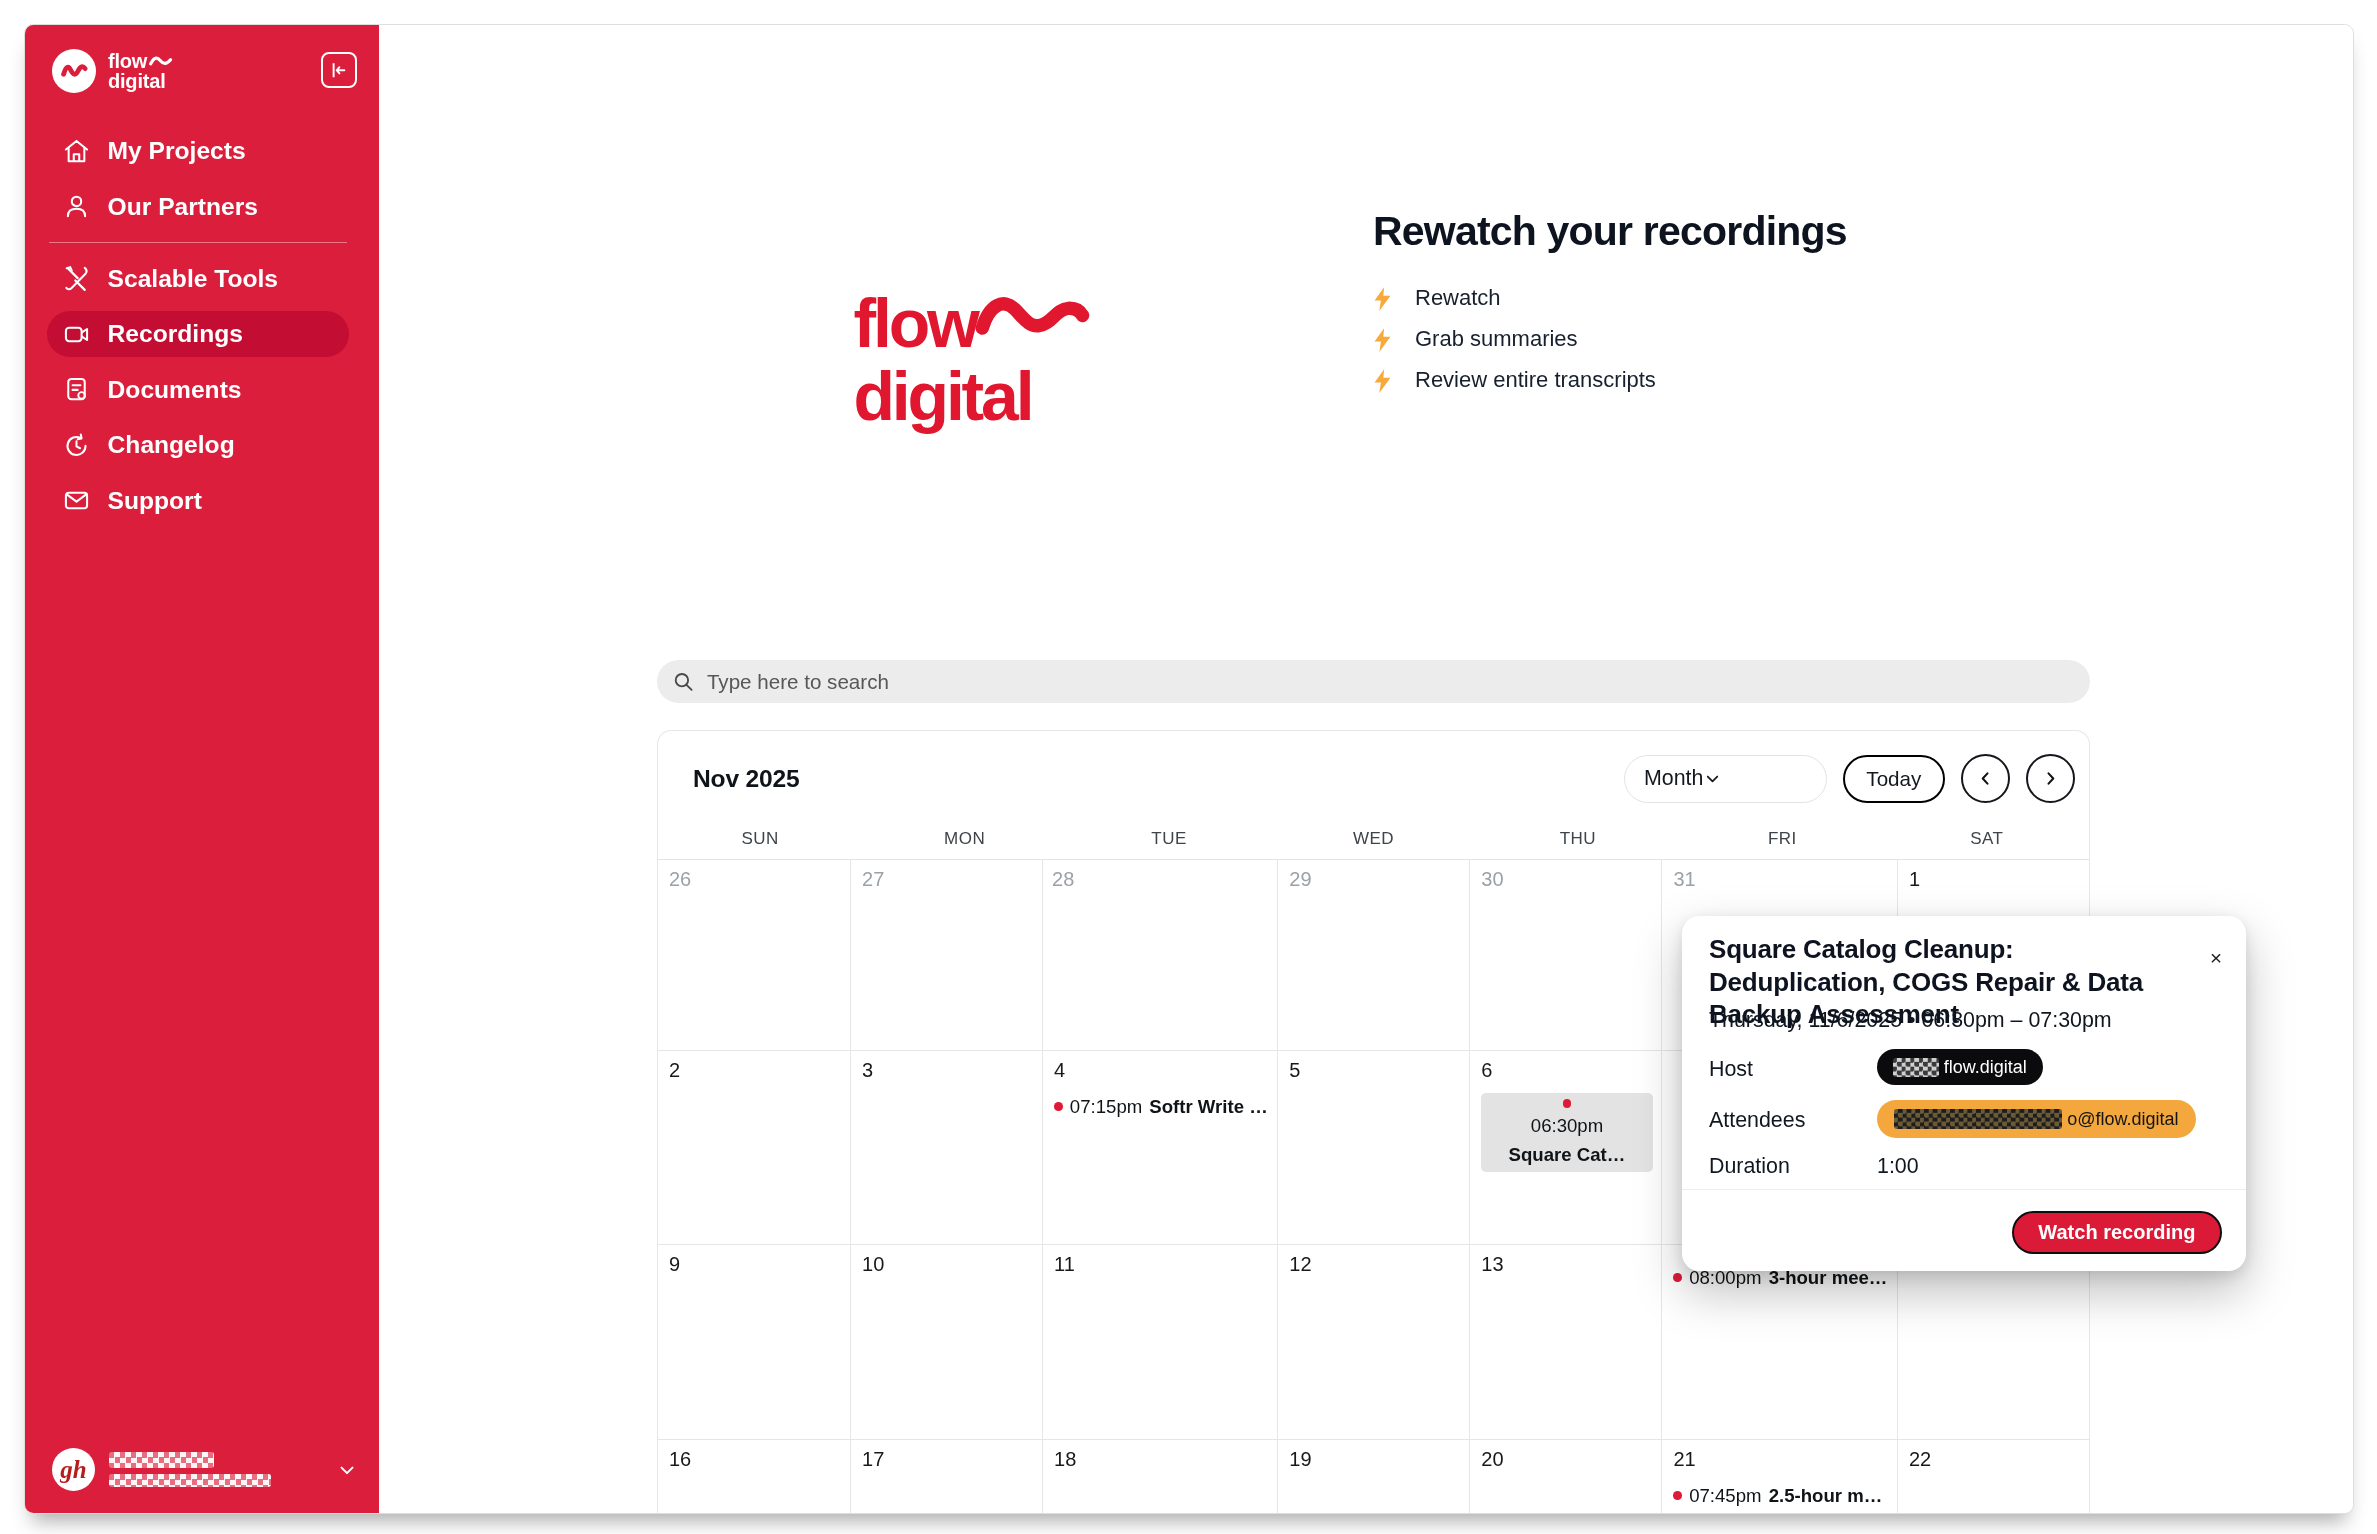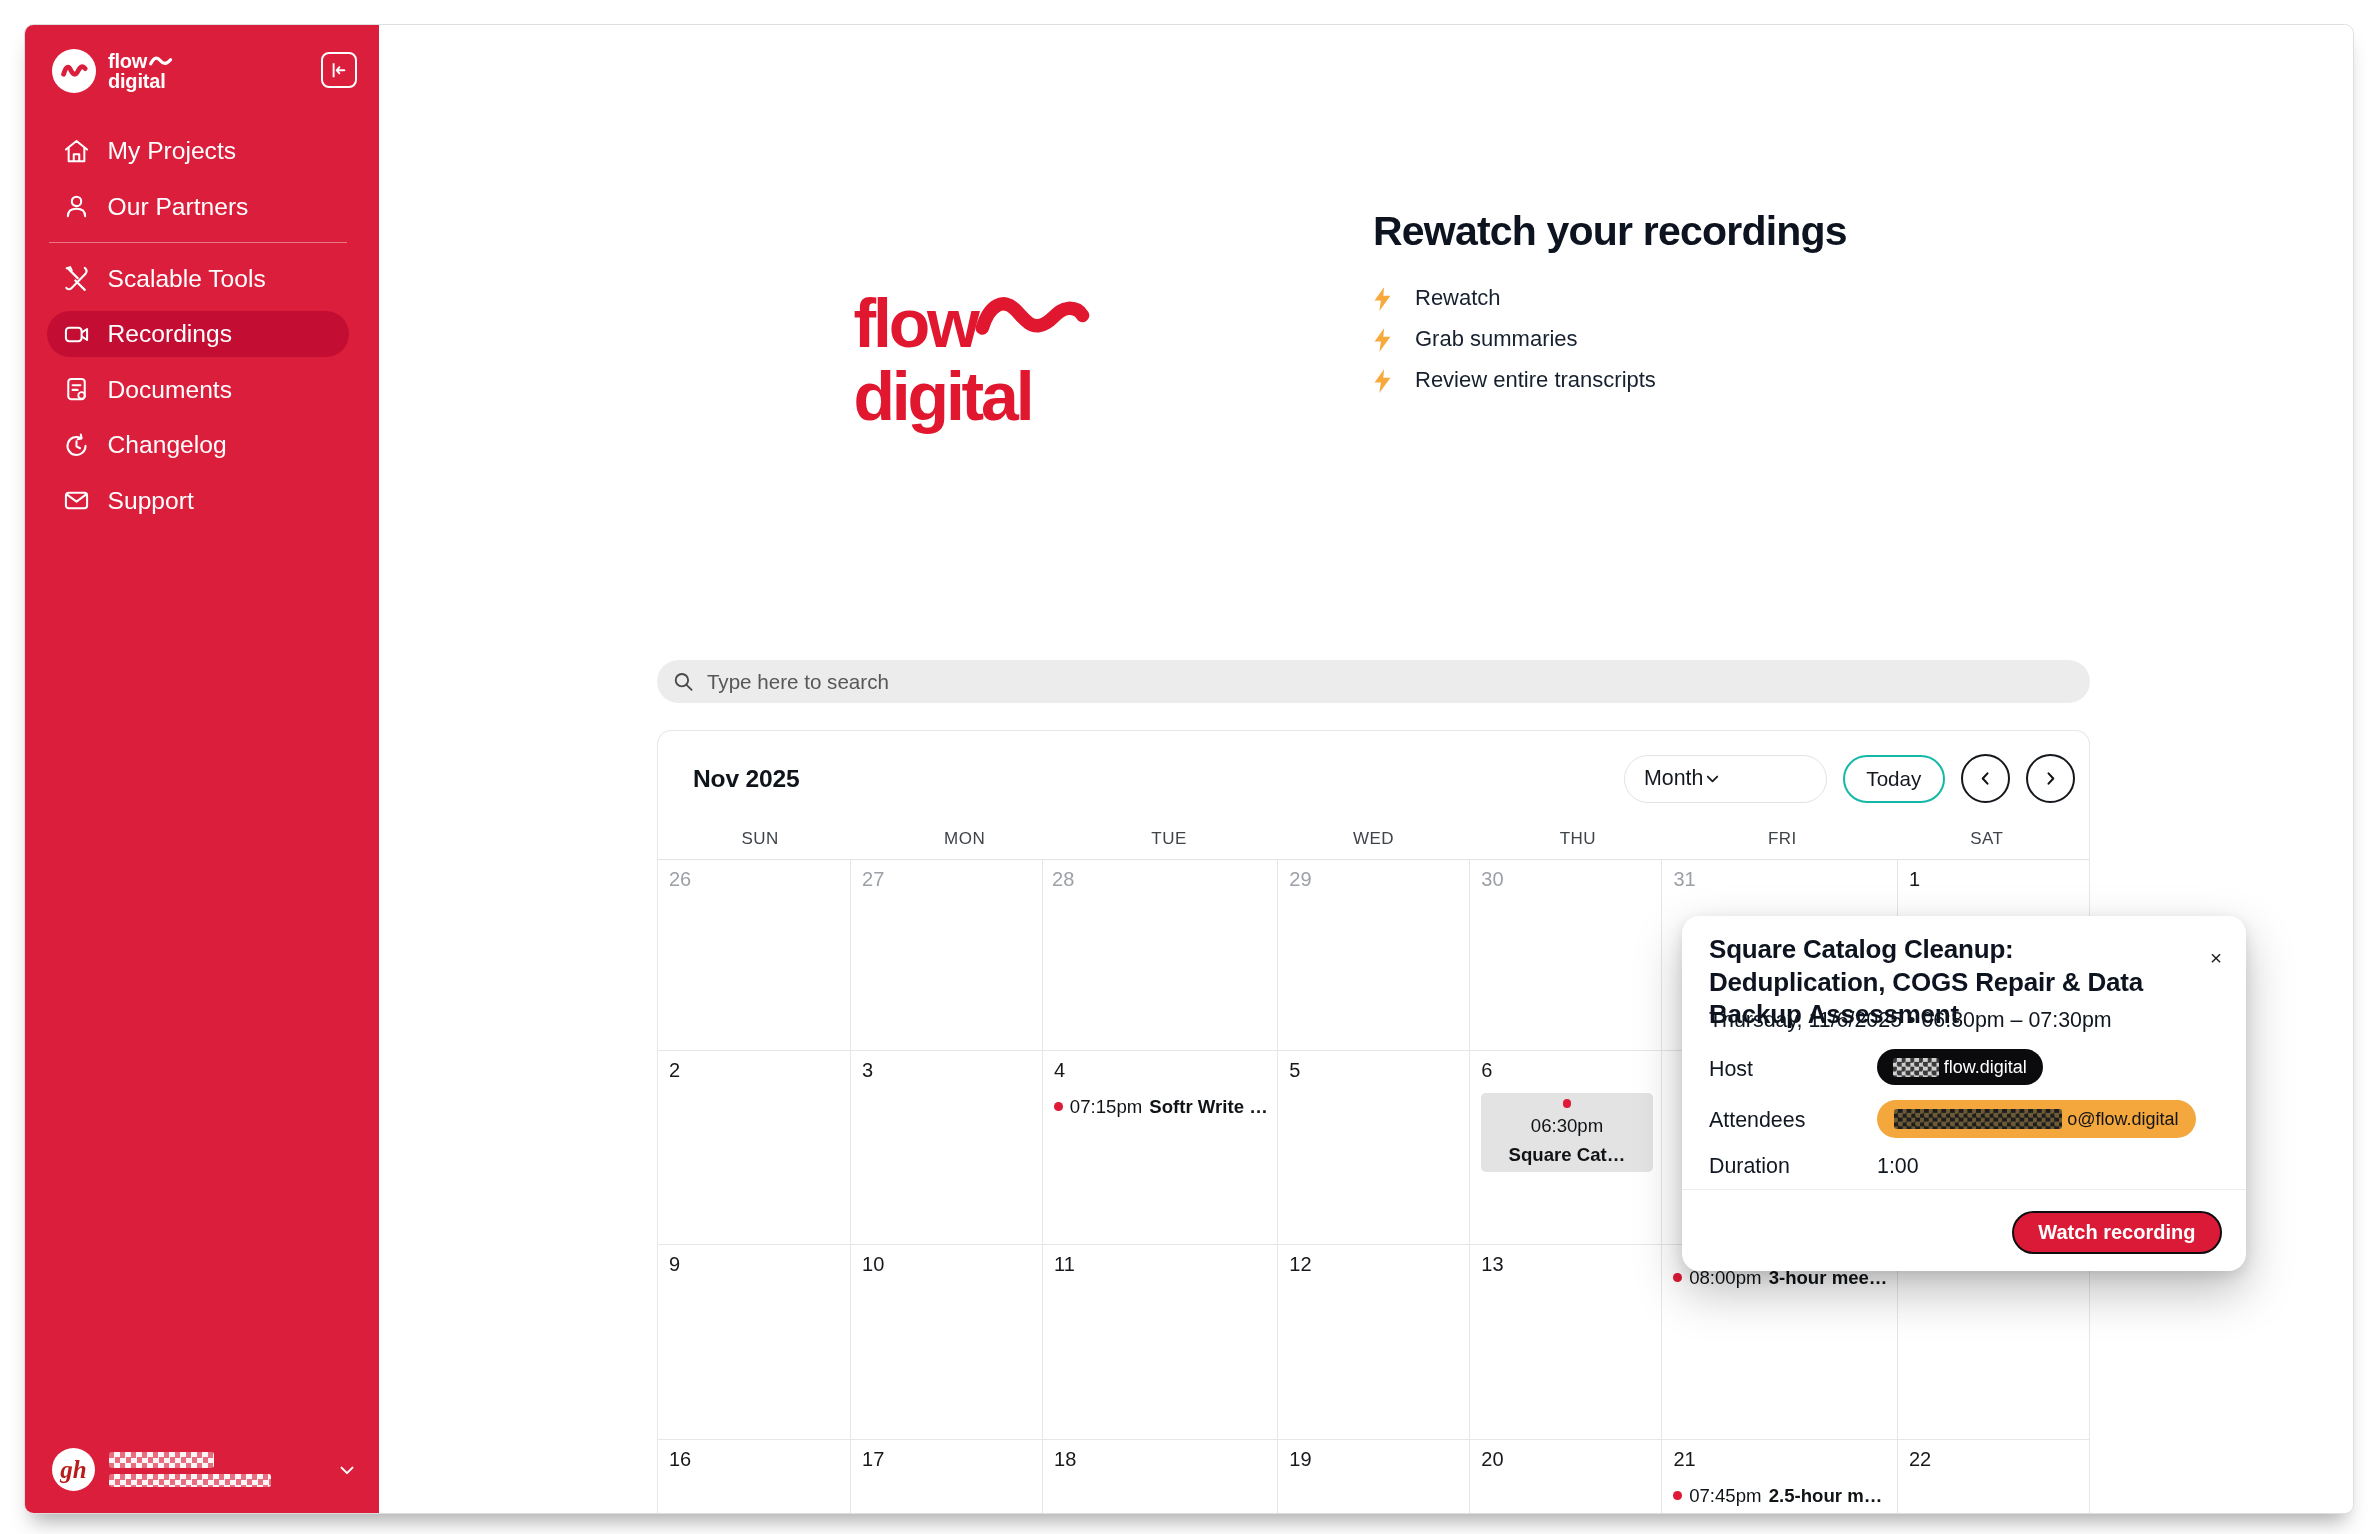--- a/index.html
+++ b/index.html
@@ -12,21 +12,21 @@
 
   
   .sidebar{position:absolute;left:0;top:0;width:354px;height:100%;background:#DA1E3C;color:#fff;}
   .side-head{position:absolute;left:27px;right:22px;top:24px;display:flex;justify-content:space-between;align-items:flex-start;}
   .logo-lockup{display:flex;gap:12px;align-items:center;}
   .logo-circle{width:44px;height:44px;border-radius:50%;background:#fff;display:flex;align-items:center;justify-content:center;flex:0 0 auto;}
   .brand{font-weight:bold;font-size:20px;line-height:20px;letter-spacing:-0.2px;}
   .brand .row{display:flex;align-items:center;gap:1.6px;}
   .collapse-btn{width:36px;height:36px;border:2px solid #fff;border-radius:8px;background:transparent;
     display:flex;align-items:center;justify-content:center;margin-top:3.2px;cursor:pointer;}
-  .nav{position:absolute;left:22px;right:30px;top:103px;}
+  .nav{position:absolute;left:22px;right:30px;top:103px;font-weight:bold;}
   .nav-item{height:46px;margin-bottom:9.5px;display:flex;align-items:center;gap:16.6px;padding-left:15px;
     font-size:24.6px;border-radius:23px;cursor:pointer;white-space:nowrap;}
   .nav-item.active{background:#C30D33;}
   .nav-item .ic{width:29px;height:29px;flex:0 0 auto;display:flex;}
   .nav-divider{height:0.8px;background:rgba(255,255,255,.4);margin:12.7px 1.6px 12.7px 1.6px;}
   .profile{position:absolute;left:27px;right:20.6px;bottom:22px;display:flex;align-items:center;gap:13.5px;cursor:pointer;}
   .avatar{width:43px;height:43px;background:#fff;border-radius:50%;display:flex;align-items:center;justify-content:center;
     color:#b91c1c;font-family:"Liberation Serif",serif;font-style:italic;font-weight:bold;font-size:25px;overflow:hidden;}
   .prof-lines{flex:1;}
   .mosaic-light{background:repeating-conic-gradient(rgba(255,255,255,.95) 0% 25%, rgba(255,255,255,.35) 0% 50%) 0 0/11px 11px;border-radius:2.4px;}
@@ -50,21 +50,21 @@
   .searchbar input::placeholder{color:#575757;opacity:1;}
 
   
   .cal-card{position:absolute;left:276px;top:705px;width:1433px;height:1062px;background:#fff;
     border:1.2px solid #E7E7E7;border-bottom:none;border-radius:14.3px 14.3px 0 0;}
   .cal-head{display:flex;justify-content:space-between;align-items:center;padding:22px 14.3px 0 35px;height:73px;gap:14px;}
   .month-label{font-size:24.6px;font-weight:bold;color:#0F141B;letter-spacing:-0.2px;}
   .cal-controls{display:flex;align-items:center;gap:16px;}
   .view-select{width:203px;height:48px;border:1.2px solid #E3E3E3;border-radius:24px;background:#fff;display:flex;
     align-items:center;justify-content:flex-start;padding:0 19px;font-size:21.4px;color:#13181F;cursor:pointer;}
-  .today-btn{height:48px;padding:0 21.4px;border:2px solid #14b8a6;border-radius:24px;background:#fff;
+  .today-btn{height:48px;padding:0 21.4px;border:2px solid #000000;border-radius:24px;background:#fff;
     font-size:20.6px;color:#13181F;display:flex;align-items:center;cursor:pointer;font-family:inherit;}
   .nav-circle{width:49px;height:49px;border:2px solid #14181d;border-radius:50%;background:#fff;display:flex;
     align-items:center;justify-content:center;cursor:pointer;}
   .weekday-row{display:grid;grid-template-columns:repeat(7,1fr);margin-top:25px;padding-bottom:10.3px;border-bottom:1.2px solid #E3E3E3;}
   .wd{text-align:center;font-size:17px;font-weight:500;color:#3F444A;letter-spacing:0.5px;}
   .grid{display:grid;grid-template-columns:repeat(7,1fr);}
   .cell{padding:8px 9.5px 0 11px;position:relative;}
   .cell.bl{border-left:1.2px solid #E6E6E6;}
   .cell.bt{border-top:1.2px solid #E6E6E6;}
   .date{font-size:20px;font-weight:500;color:#17191C;}

